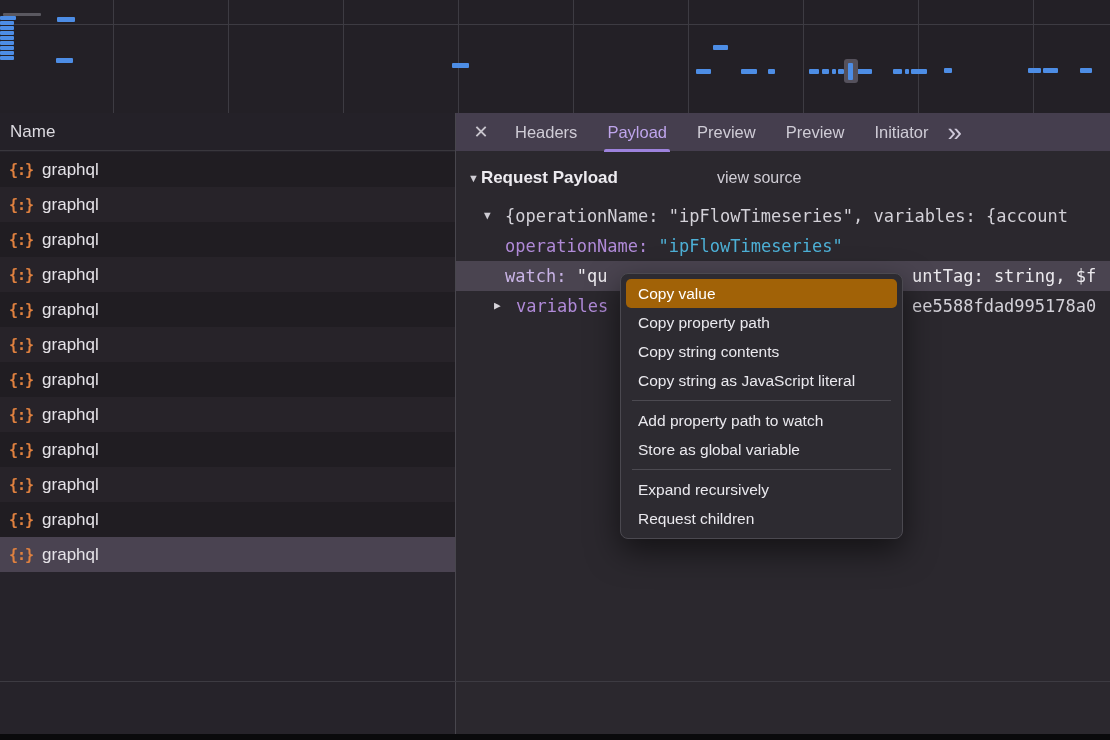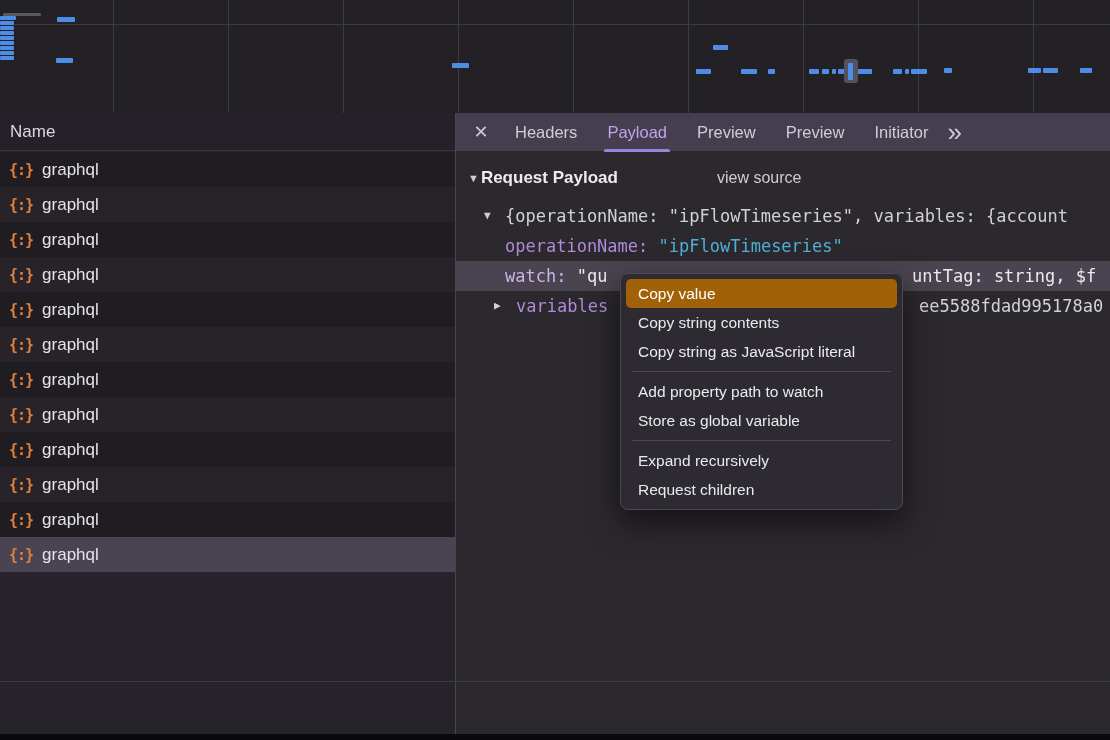--- a/index.html
+++ b/index.html
@@ -60,21 +60,21 @@
   .t-text{position:absolute;left:49px;top:0;height:30px;}
   .t4-text{left:60px;}
   .preview{color:#d3d1d8;}
   .jskey{color:#b08ad8;}
   .jskey-hl{color:#c9b4e6;}
   .jsstring{color:#4db0d6;}
   .jswhite{color:#eceaee;}
   .tline.hl{background:#4a4450;}
   .right-frag{position:absolute;left:456px;top:0;height:30px;line-height:30px;}
   .frag-white{color:#eceaee;}
-  .frag-gray{color:#d3d1d8;margin-left:7px;}
+  .frag-gray{color:#d3d1d8;}
 
   
   .menu{position:absolute;left:620px;top:273px;width:283px;box-sizing:border-box;
         background:#2d2b31;border:1px solid #4b4950;border-radius:8px;padding:5px 0;
         box-shadow:0 12px 32px rgba(0,0,0,.55);z-index:10;}
   .menu-item{height:29px;line-height:29px;margin:0 5px;padding:0 12px;border-radius:5px;
              font-size:15.5px;color:#eae9ee;white-space:nowrap;overflow:hidden;}
   .menu-item.hl{background:#a16207;color:#ffffff;}
   .menu-sep{height:1px;background:#4c4a51;margin:5px 11px;}
 </style>
@@ -217,20 +217,21 @@
       <div class="tline">
         <span class="tri t4-tri">▶</span>
         <span class="t-text t4-text"><span class="jskey">variables</span></span>
         <span class="right-frag frag-gray">ee5588fdad995178a0</span>
       </div>
     </div>
   </div>
 
   <div class="menu" id="menu">
       <div class="menu-item hl">Copy value</div>
+      <div class="menu-item">Copy property path</div>
       <div class="menu-item">Copy string contents</div>
       <div class="menu-item">Copy string as JavaScript literal</div>
       <div class="menu-sep"></div>
       <div class="menu-item">Add property path to watch</div>
       <div class="menu-item">Store as global variable</div>
       <div class="menu-sep"></div>
       <div class="menu-item">Expand recursively</div>
       <div class="menu-item">Request children</div>
     </div>
 

